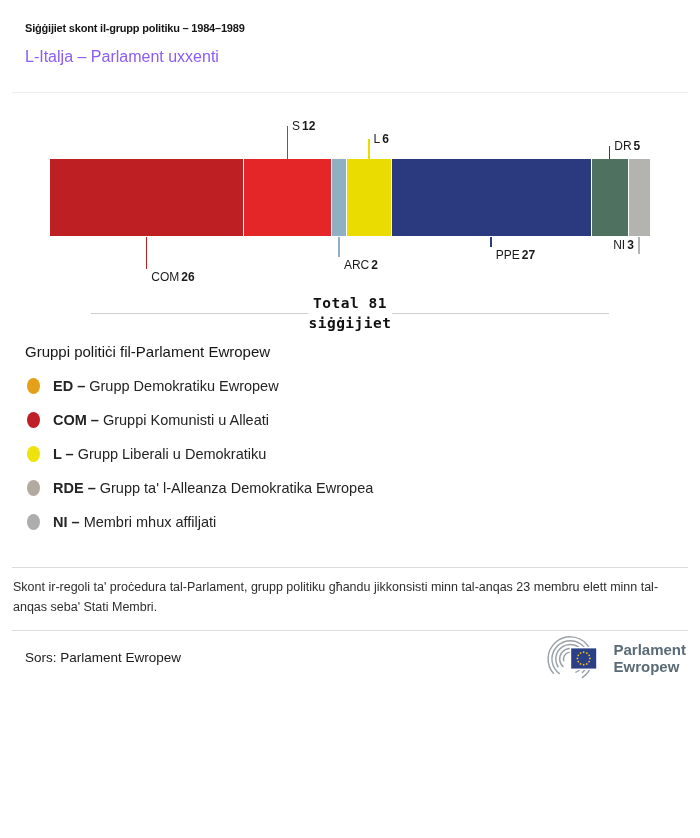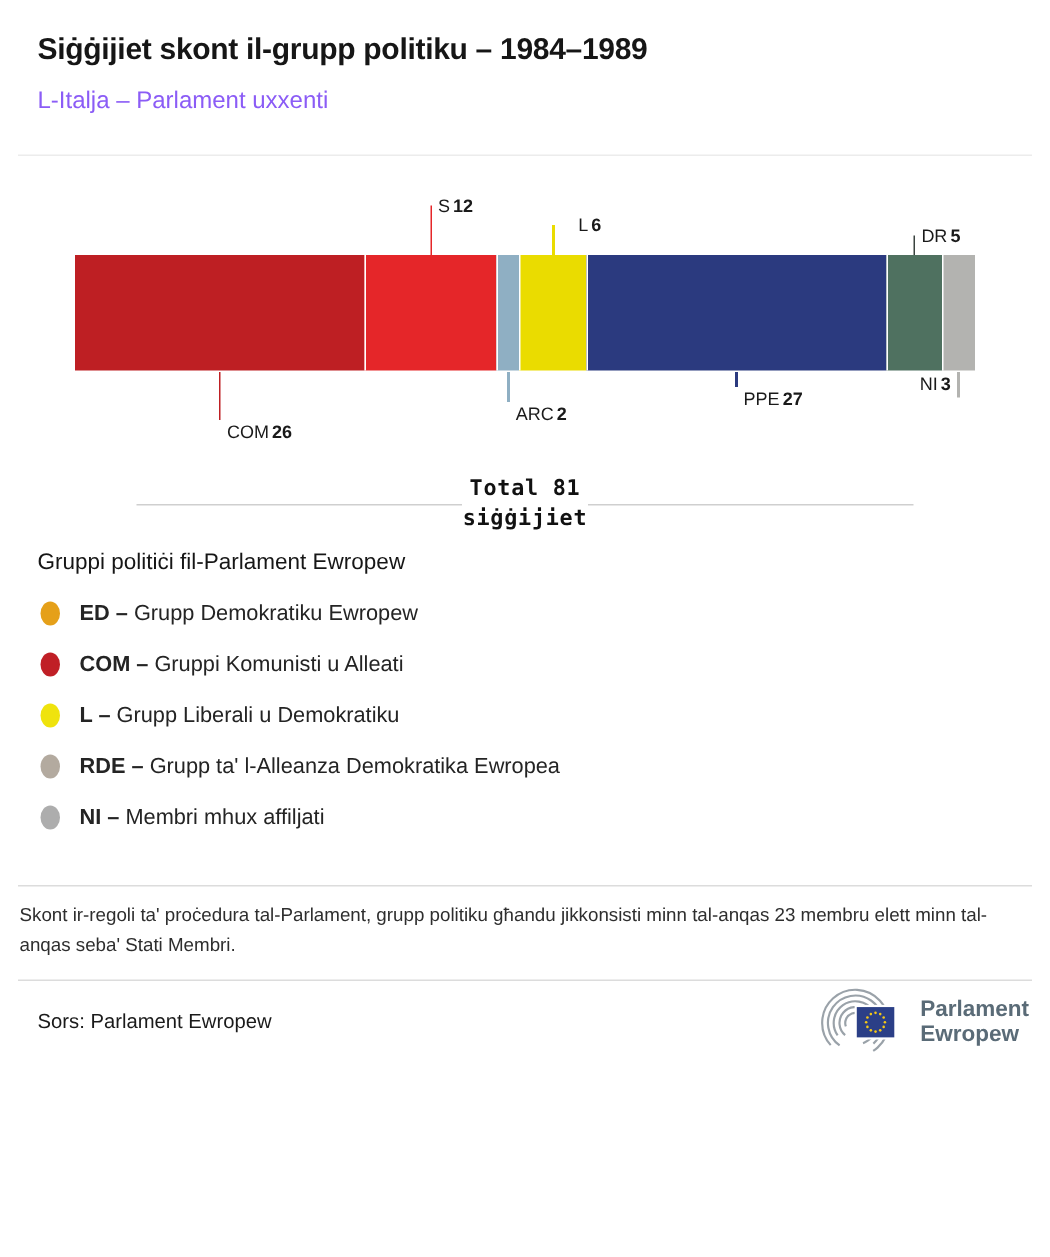--- a/index.html
+++ b/index.html
@@ -1,35 +1,35 @@
 <!DOCTYPE html>
 <html><head>
 <meta charset="utf-8">
 <style>
   * { margin:0; padding:0; box-sizing:border-box; }
   html,body { background:#fff; }
   body {
     width:700px; height:838px; overflow:hidden; position:relative;
     font-family:"Liberation Sans", sans-serif; color:#1a1a1a;
   }
-  .title { font-size:20px; font-weight:700; margin:22px 25px 0; letter-spacing:-0.2px; color:#161616; }
+  .title { font-size:11px; font-weight:700; margin:22px 25px 0; letter-spacing:-0.2px; color:#161616; }
   .subtitle { font-size:16px; font-weight:400; margin:14px 25px 0; color:#8b5cf6; }
   .rule-light { border-top:1px solid #ececec; margin:26px 12px 0; }
   .rule { border-top:1px solid #dcdcdc; margin:36px 12px 0; }
   .rule.tight { margin-top:12px; }
 
   .chart { position:relative; height:162px; width:600px; margin:30px 0 0 50px; }
   .bar { position:absolute; top:36px; left:0; width:100%; height:77px; display:flex; }
   .seg { height:100%; }
   .seg + .seg { border-left:1.5px solid #fff; }
   .leader { position:absolute; width:1.5px; }
   .seg-label { position:absolute; font-size:12px; white-space:nowrap; color:#1a1a1a; line-height:13px; }
   .seg-label .lval { font-weight:700; margin-left:2px; }
 
-  .total-row { display:flex; align-items:center; justify-content:center; margin-top:20px; }
+  .total-row { display:flex; align-items:center; justify-content:center; margin-top:8px; }
   .tline { width:217px; height:1px; background:#cfcfcf; }
   .total-text { font-family:"DejaVu Sans Mono", monospace; font-weight:700; font-size:14.5px;
                 line-height:20px; text-align:center; letter-spacing:0.5px; color:#111; }
 
   .legend-heading { font-size:15px; font-weight:400; margin:10px 25px 0; color:#161616; }
   .legend { margin:17px 25px 0 27px; }
   .legend-item { display:flex; align-items:flex-start; margin-bottom:16px; }
   .dot { flex:none; width:13px; height:16px; border-radius:50%; margin:1px 13px 0 0; }
   .legend-text { font-size:14.5px; line-height:18px; color:#242424; max-width:612px; }
   .legend-code { font-weight:700; }
@@ -61,21 +61,21 @@
         <div class="seg" style="width: 3.7037%; background: rgb(179, 179, 176);"></div>
       </div>
     <div>
         <div class="leader" style="left: calc(16.0494% - 0.5px); background: rgb(190, 31, 35); height: 32px; top: 114px;"></div>
         <div class="seg-label" style="top: 148px; left: calc(16.0494% + 5px);"><span class="lcode">COM</span><span class="lval">26</span></div>
         <div class="leader" style="left: calc(39.5062% - 0.5px); background: rgb(229, 38, 41); height: 33px; top: 3px;"></div>
         <div class="seg-label" style="top: -3px; left: calc(39.5062% + 5px);"><span class="lcode">S</span><span class="lval">12</span></div>
         <div class="leader" style="left: calc(48.1481% - 0.5px); background: rgb(143, 175, 195); height: 20px; top: 114px;"></div>
         <div class="seg-label" style="top: 136px; left: calc(48.1481% + 5px);"><span class="lcode">ARC</span><span class="lval">2</span></div>
         <div class="leader" style="left: calc(53.0864% - 0.5px); background: rgb(234, 220, 0); height: 20px; top: 16px;"></div>
-        <div class="seg-label" style="top: 10px; left: calc(53.0864% + 5px); margin-left: 12px;"><span class="lcode">L</span><span class="lval">6</span></div>
+        <div class="seg-label" style="top: 10px; left: calc(53.0864% + 5px);"><span class="lcode">L</span><span class="lval">6</span></div>
         <div class="leader" style="left: calc(73.4568% - 0.5px); background: rgb(43, 58, 127); height: 10px; top: 114px;"></div>
         <div class="seg-label" style="top: 126px; left: calc(73.4568% + 5px);"><span class="lcode">PPE</span><span class="lval">27</span></div>
         <div class="leader" style="left: calc(93.2099% - 0.5px); background: rgb(58, 67, 63); height: 13px; top: 23px;"></div>
         <div class="seg-label" style="top: 17px; left: calc(93.2099% + 5px);"><span class="lcode">DR</span><span class="lval">5</span></div>
         <div class="leader" style="left: calc(98.1481% - 0.5px); background: rgb(179, 179, 176); height: 17px; top: 114px;"></div>
         <div class="seg-label" style="top: 116px; left: calc(98.1481% - 5px); transform: translateX(-100%);"><span class="lcode">NI</span><span class="lval">3</span></div>
       </div>
   </div>
 
   <div class="total-row">

